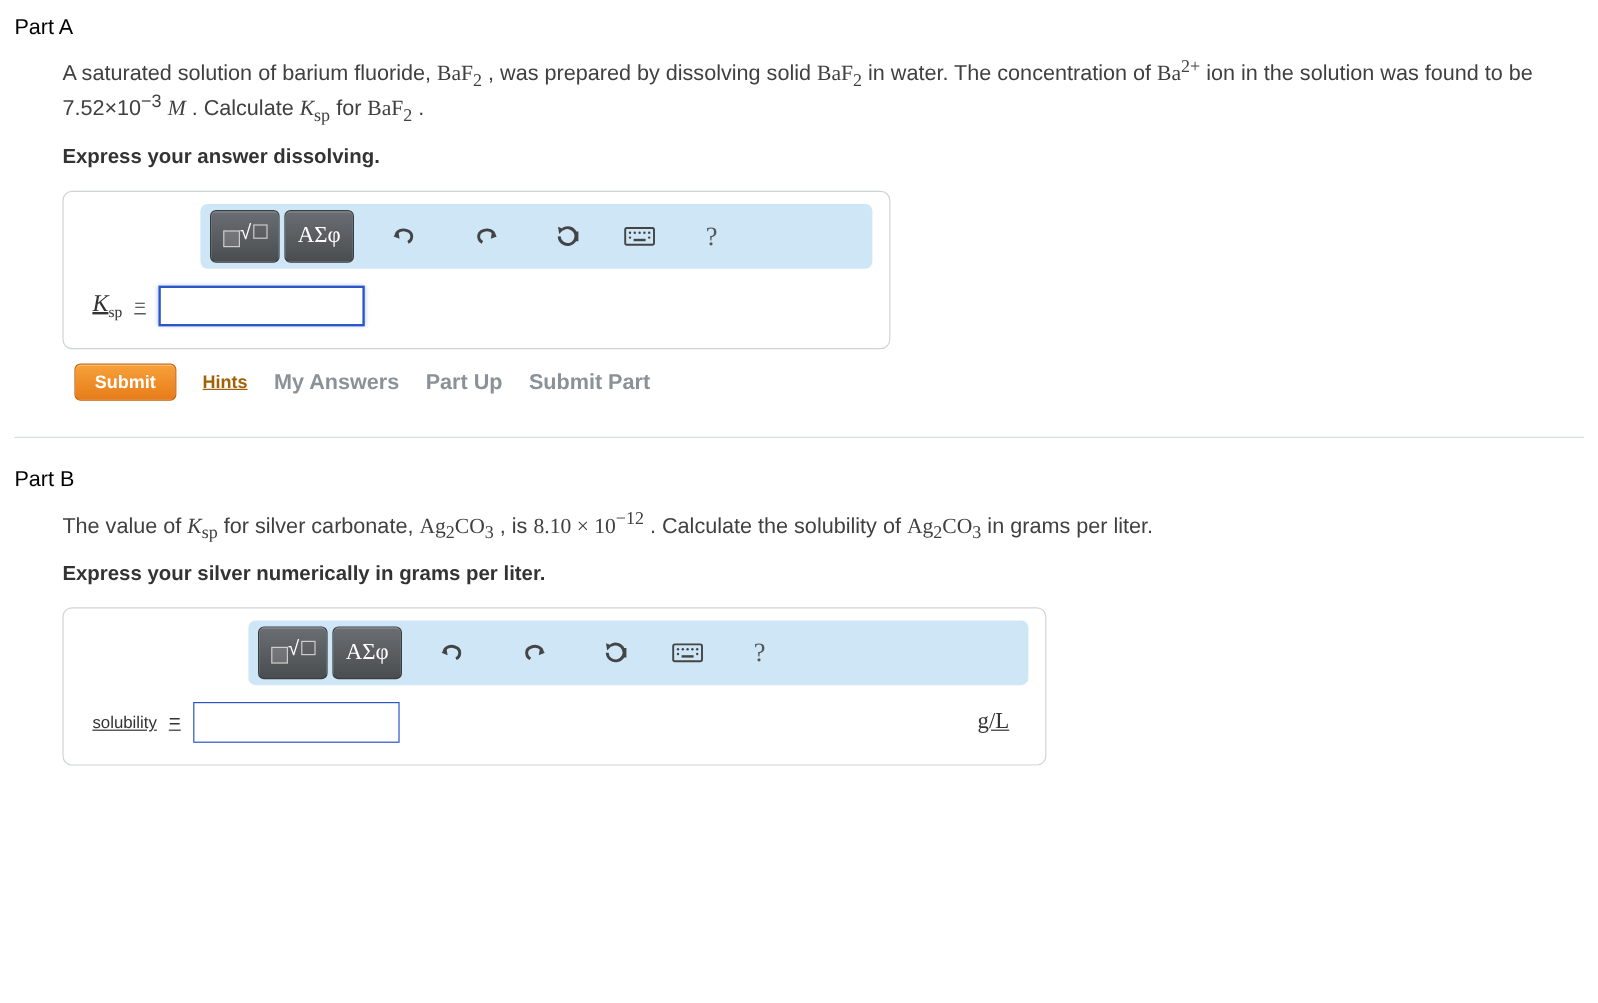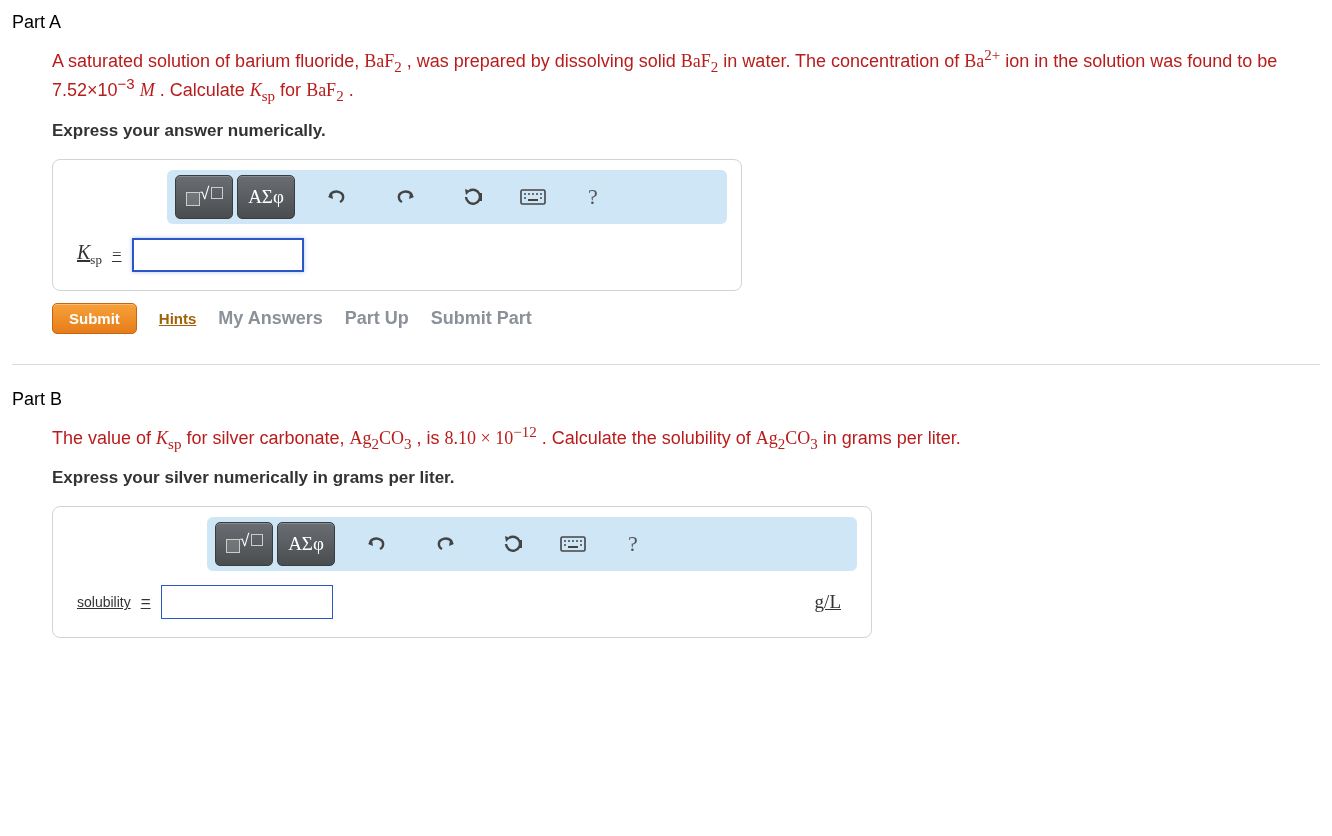--- a/index.html
+++ b/index.html
@@ -15,21 +15,21 @@
     font-size: 18px;
     color: #000000;
     margin-bottom: 14px;
   }
   .part-body {
     margin-left: 40px;
     margin-bottom: 30px;
   }
   .prompt {
     font-size: 18px;
-    color: #b91c1c;
+    color: #404040;
     line-height: 1.6;
     margin-bottom: 16px;
   }
   .serif { font-family: Georgia, 'Times New Roman', serif; }
   .instruction {
     font-weight: bold;
     font-size: 17px;
     margin-bottom: 18px;
   }
   .answer-box {
@@ -125,20 +125,21 @@
     font-family: Georgia, serif;
     font-size: 19px;
     margin-left: auto;
     padding-right: 16px;
   }
   .action-row {
     display: flex;
     align-items: center;
     gap: 22px;
     margin-top: 12px;
+    margin-left: 10px;
   }
   .submit-btn {
     background: linear-gradient(#f7a13a, #e77c1a);
     border: 1px solid #c7640f;
     color: #fff;
     font-weight: bold;
     font-size: 15px;
     padding: 6px 16px;
     border-radius: 5px;
     cursor: pointer;
@@ -180,21 +181,21 @@
 <body>
 
 <div>
   <div class="part-title">Part A</div>
   <div class="part-body">
 
     <div class="prompt">
       <span>A saturated solution of barium fluoride, </span><span class="serif"><span>BaF</span><sub>2</sub></span><span> , was prepared by dissolving solid </span><span class="serif"><span>BaF</span><sub>2</sub></span><span> in water. The concentration of </span><span class="serif"><span>Ba</span><sup>2+</sup></span><span> ion in the solution was found to be 7.52×10</span><sup>−3</sup><span> </span><span class="serif" style="font-style:italic">M</span><span> . Calculate </span><span class="serif" style="font-style:italic"><span>K</span><sub style="font-style:normal">sp</sub></span><span> for </span><span class="serif"><span>BaF</span><sub>2</sub></span><span> .</span>
     </div>
 
-    <div class="instruction">Express your answer numerically.</div>
+    <div class="instruction">Express your answer dissolving.</div>
 
     <div class="answer-box">
       <div class="toolbar-wrap">
         <div class="toolbar">
           <div class="tool-btn dark first">
             <div class="formula-icon">
               <div class="bigbox"></div>
                 <div class="rad">√</div>
                 <div class="smbox"></div>
             </div>

